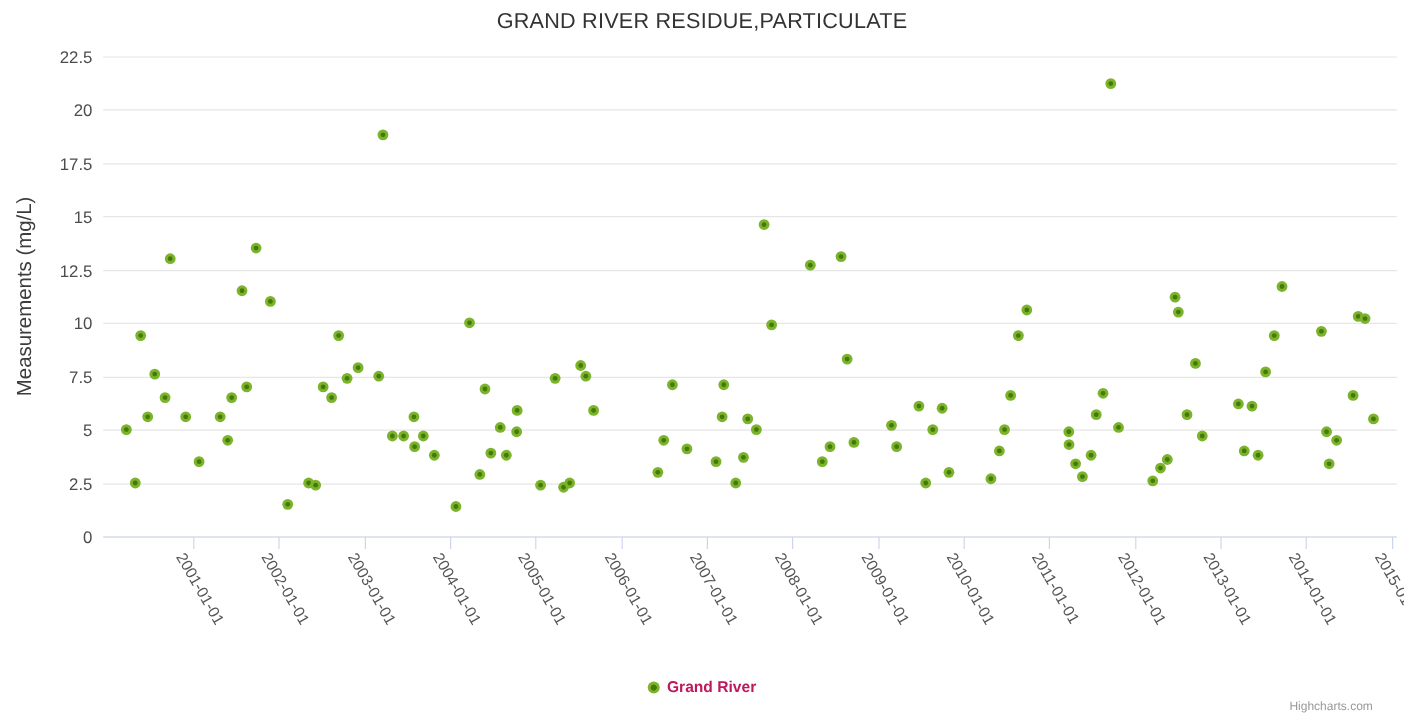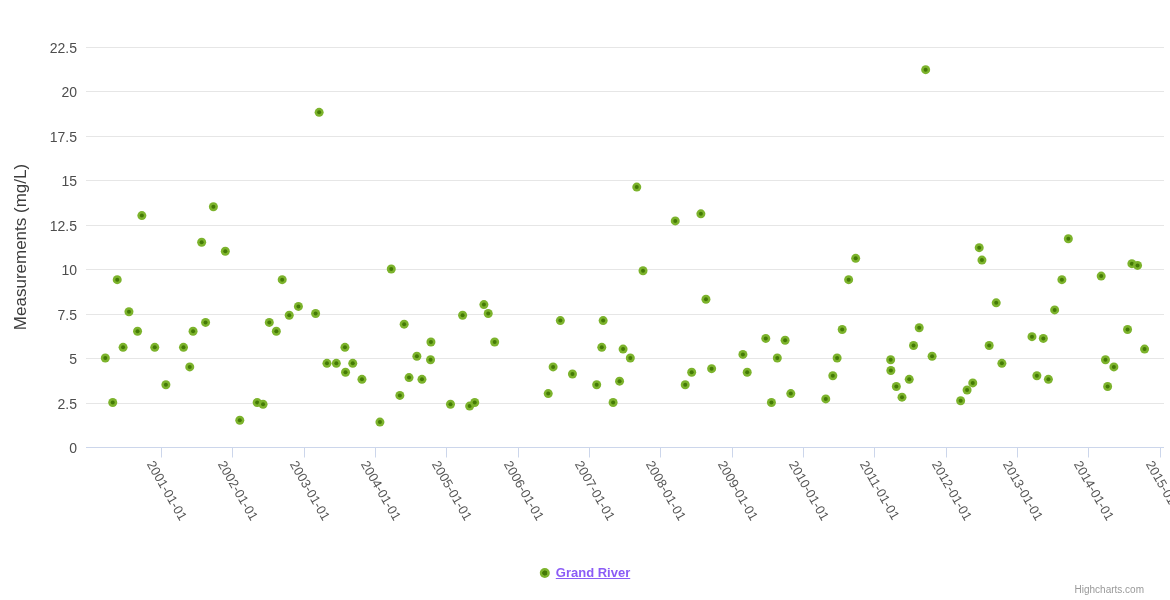--- a/index.html
+++ b/index.html
@@ -18,30 +18,31 @@
   }
   svg{position:absolute;left:0;top:0;}
   .legend{
     position:absolute;left:50%;bottom:20px;transform:translateX(-50%);
     display:flex;align-items:center;gap:6px;cursor:pointer;
   }
   .legend-marker{
     width:10px;height:10px;border-radius:50%;
     background:radial-gradient(circle at 50% 50%, #447a06 0%, #447a06 32%, #7cb32c 40%, #7cb32c 100%);
   }
-  .legend-label{font-size:13px;font-weight:bold;color:#8b5cf6;text-decoration:underline;}
+  .legend-label{font-size:13px;font-weight:bold;color:#be185d;}
   .credits{
     position:absolute;right:26px;bottom:5px;
     font-size:10px;color:#999999;cursor:pointer;
   }
 </style>
 </head>
 <body>
 
 <div class="chart-container">
+  <div class="chart-title">GRAND RIVER RESIDUE,PARTICULATE</div>
   <div class="y-axis-title">Measurements (mg/L)</div>
   <svg id="plot" width="1170" height="600">
       <line x1="86" x2="1164" y1="447.5" y2="447.5" stroke="#e6e6e6" stroke-width="1"></line>
       <text x="77" y="452.5" text-anchor="end" font-size="14px" fill="#4d4d4d">0</text>
       <line x1="86" x2="1164" y1="403.5" y2="403.5" stroke="#e6e6e6" stroke-width="1"></line>
       <text x="77" y="408.5" text-anchor="end" font-size="14px" fill="#4d4d4d">2.5</text>
       <line x1="86" x2="1164" y1="358.5" y2="358.5" stroke="#e6e6e6" stroke-width="1"></line>
       <text x="77" y="363.5" text-anchor="end" font-size="14px" fill="#4d4d4d">5</text>
       <line x1="86" x2="1164" y1="314.5" y2="314.5" stroke="#e6e6e6" stroke-width="1"></line>
       <text x="77" y="319.5" text-anchor="end" font-size="14px" fill="#4d4d4d">7.5</text>

